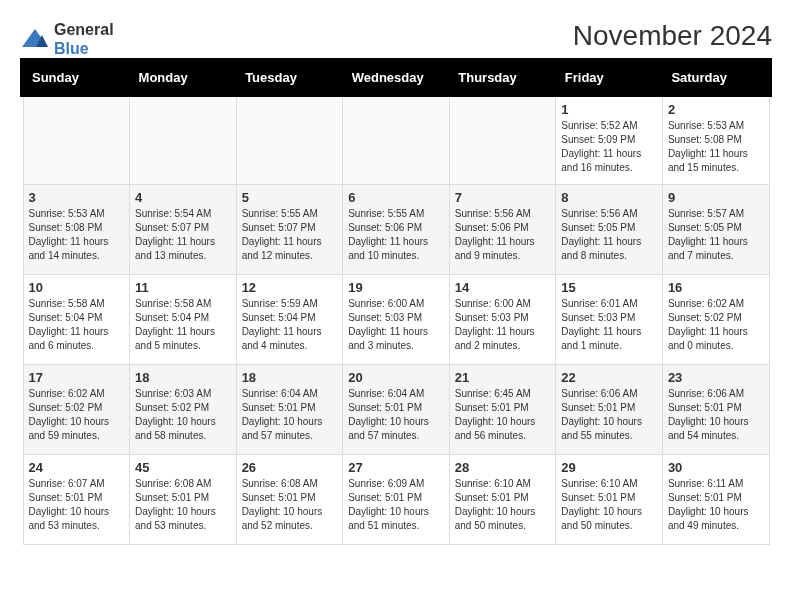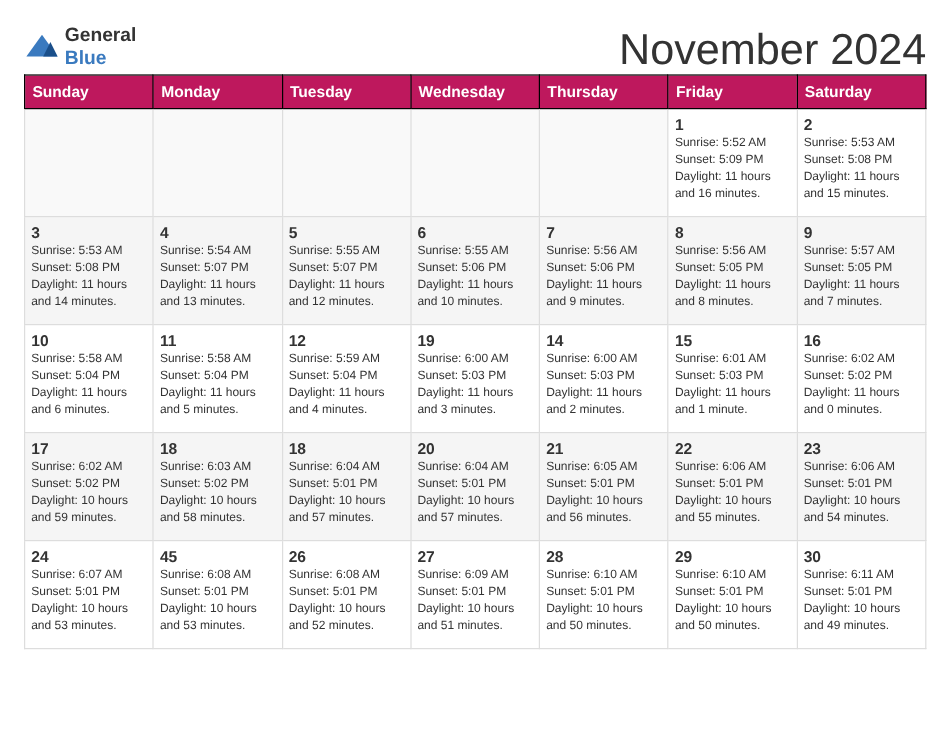--- a/index.html
+++ b/index.html
@@ -21,41 +21,41 @@
       gap: 4px;
     }
     .logo-icon {
       width: 30px;
       height: 24px;
     }
     .title-area {
       text-align: right;
     }
     .month-title {
-      font-size: 36px;
+      font-size: 28px;
       font-weight: normal;
       color: #333;
     }
     .subtitle {
       font-size: 16px;
       color: #555;
     }
     table {
       width: 100%;
       border-collapse: collapse;
       table-layout: fixed;
     }
     th {
-      background: #be185d;
+      background: #000000;
       color: white;
       text-align: left;
       padding: 6px 6px;
       font-size: 13px;
       font-weight: bold;
-      border: 1px solid #000000;
+      border: 6px solid #000000;
     }
     td {
       vertical-align: top;
       padding: 5px 5px;
       border: 1px solid #ddd;
       font-size: 10.5px;
       color: #333;
       background: #fff;
       height: 90px;
     }
@@ -239,21 +239,21 @@
 Daylight: 10 hours and 57 minutes.</div>
         </td>
         <td>
           <span class="day-num">20</span>
           <div class="cell-text" style="white-space: pre-line;">Sunrise: 6:04 AM
 Sunset: 5:01 PM
 Daylight: 10 hours and 57 minutes.</div>
         </td>
         <td>
           <span class="day-num">21</span>
-          <div class="cell-text" style="white-space: pre-line;">Sunrise: 6:05 AM
+          <div class="cell-text" style="white-space: pre-line;">Sunrise: 6:45 AM
 Sunset: 5:01 PM
 Daylight: 10 hours and 56 minutes.</div>
         </td>
         <td>
           <span class="day-num">22</span>
           <div class="cell-text" style="white-space: pre-line;">Sunrise: 6:06 AM
 Sunset: 5:01 PM
 Daylight: 10 hours and 55 minutes.</div>
         </td>
         <td>

